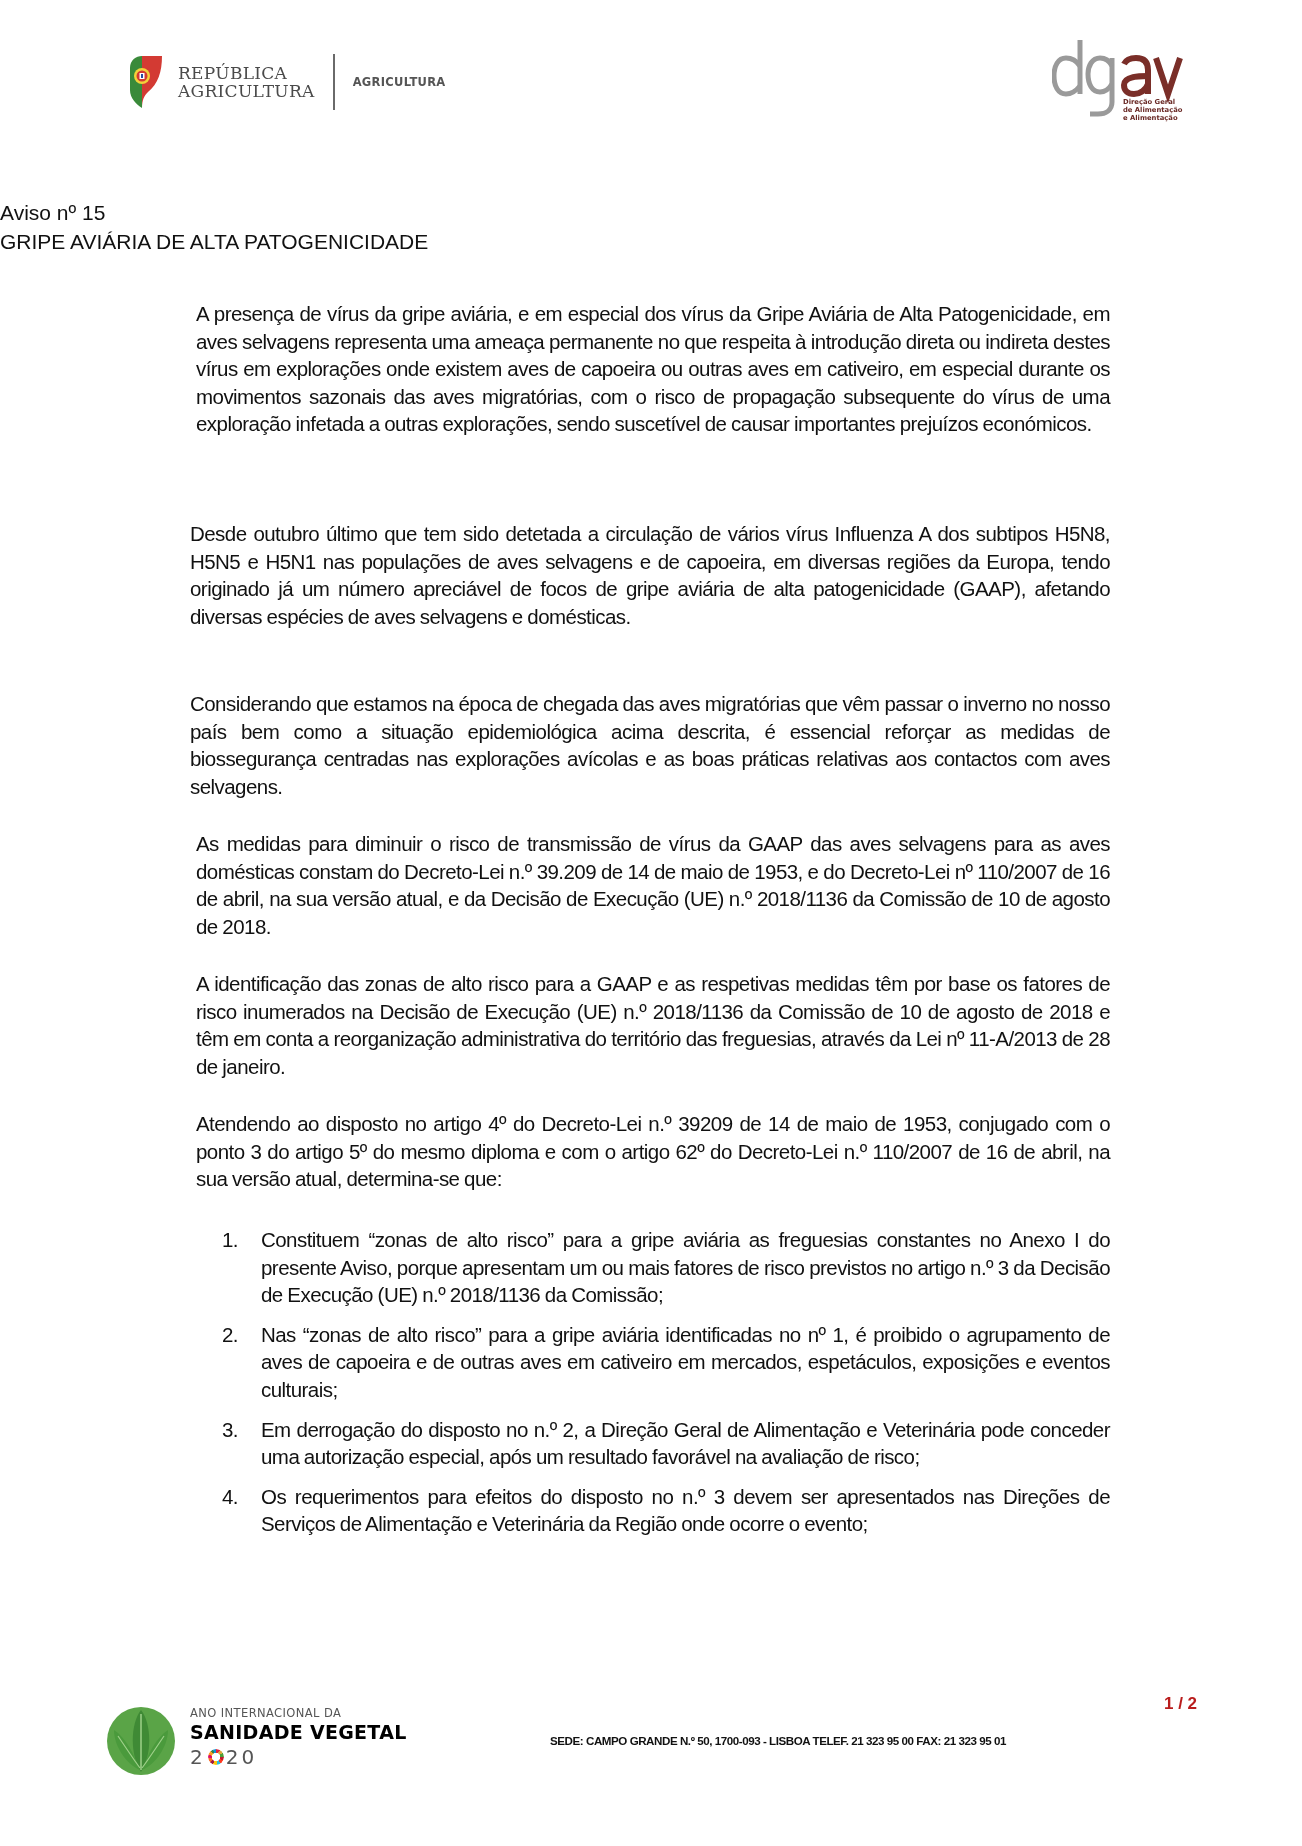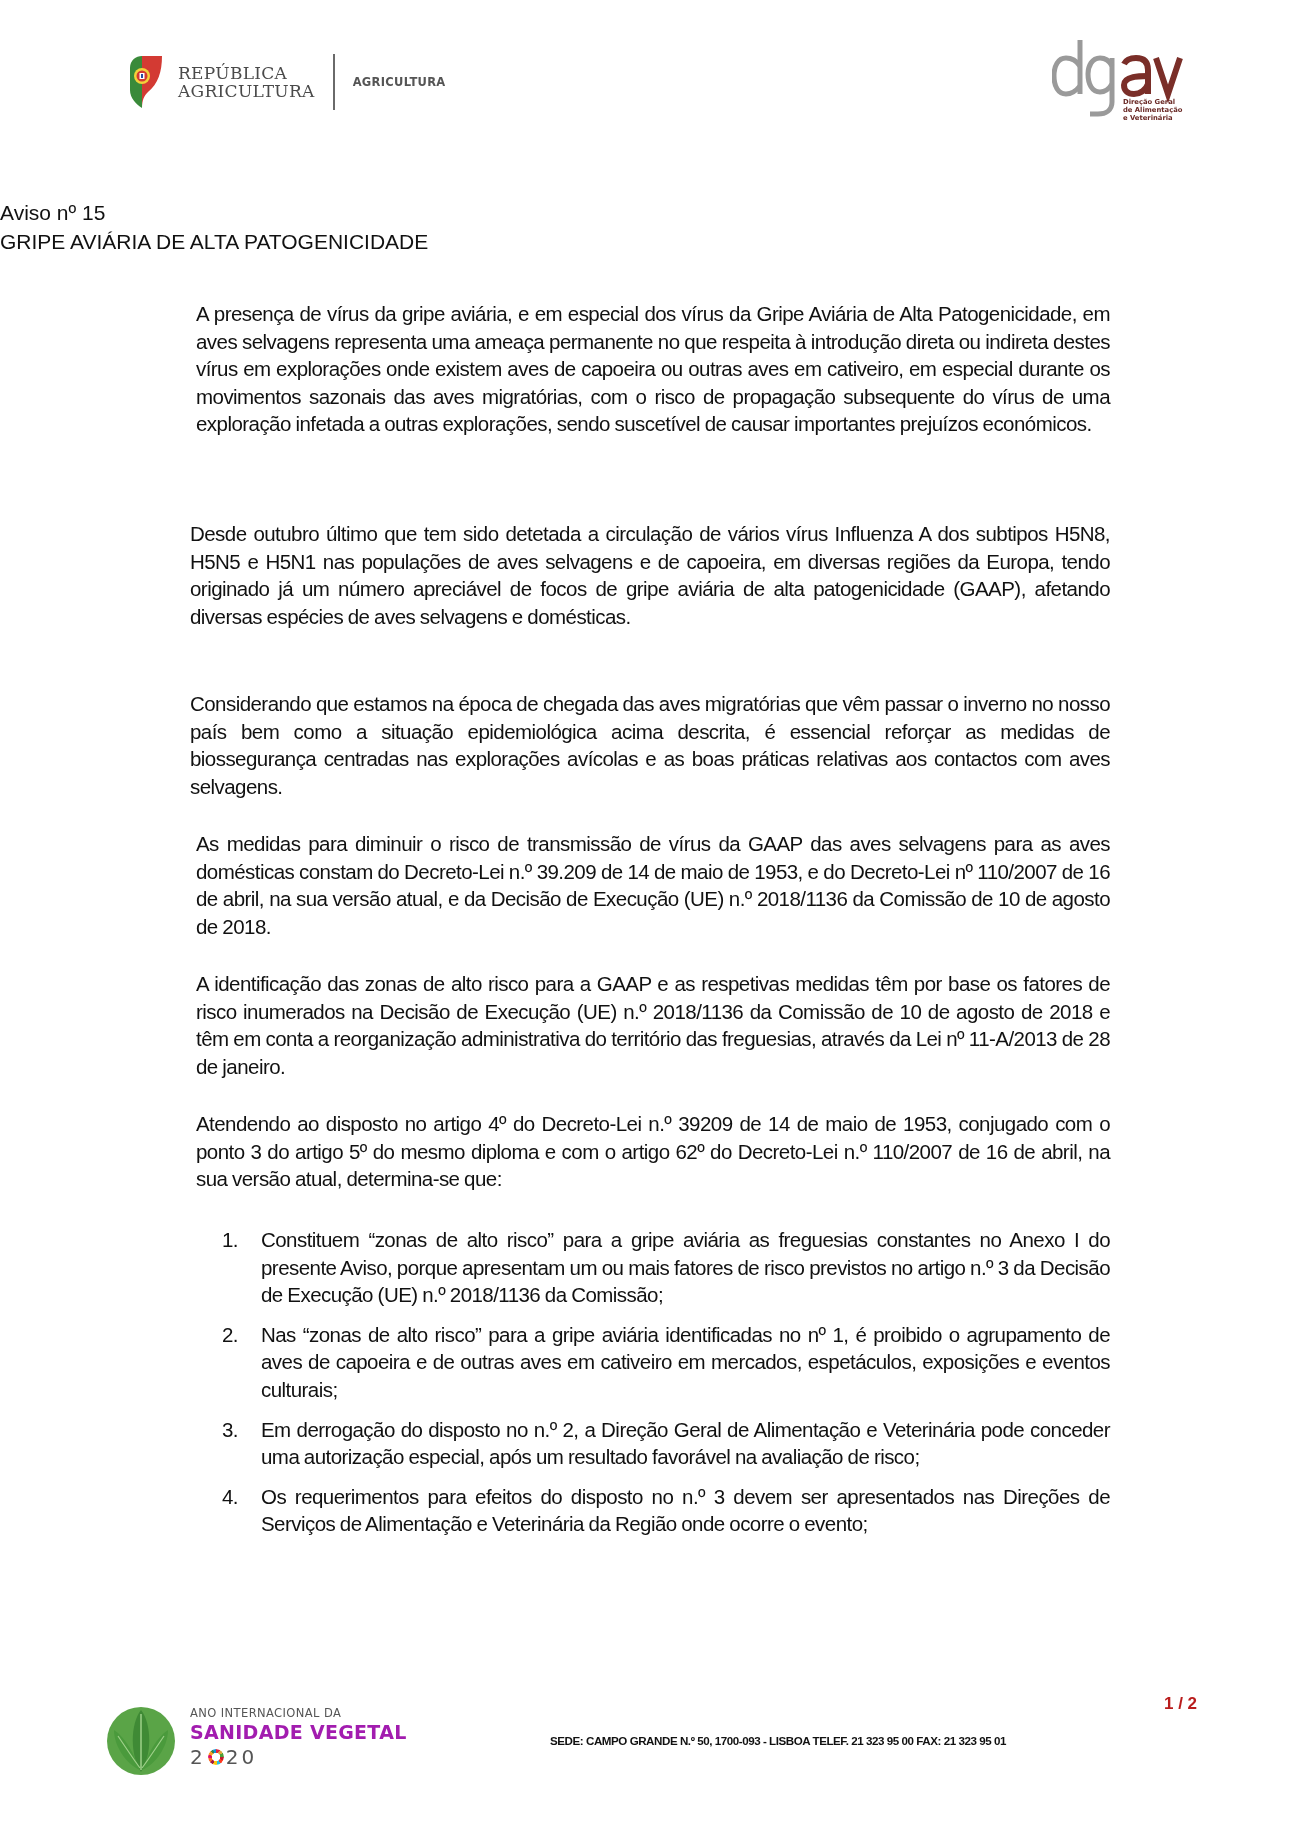--- a/index.html
+++ b/index.html
@@ -133,21 +133,21 @@
     }
     .iyph-line1 {
       font-size: 11.5px;
       letter-spacing: 0.4px;
       line-height: 14px;
     }
     .iyph-line2 {
       font-size: 19px;
       font-weight: bold;
       line-height: 24px;
-      color: #a21caf;
+      color: #000000;
       letter-spacing: 0.3px;
     }
     .iyph-line3 {
       font-size: 20px;
       line-height: 26px;
       letter-spacing: 3px;
       color: #555;
       display: flex;
       align-items: center;
     }
@@ -216,21 +216,21 @@
 
     <path d="M96 58 L96 34 C96 26, 92 22, 84 22 C78 22, 74 24, 72 28" stroke="#7a2e28" stroke-width="6" fill="none"></path>
     <path d="M96 40 C88 40, 72 40, 72 49 C72 55, 76 58, 82 58 C88 58, 94 54, 96 48" stroke="#7a2e28" stroke-width="6" fill="none"></path>
 
     <path d="M104 22 L116 58 L128 22" stroke="#7a2e28" stroke-width="6" fill="none" stroke-linejoin="miter"></path>
   </svg>
 </div>
 <div class="dgav-sub">
   <div>Direção Geral</div>
   <div>de Alimentação</div>
-  <div>e Veterinária</div>
+  <div>e Alimentação</div>
 </div>
 
 <div class="title-block">
   <div>Aviso nº 15</div>
   <div>GRIPE AVIÁRIA DE ALTA PATOGENICIDADE</div>
 </div>
 
 <p class="para" style="left:196px; top:300px; width:914px;">A presença de vírus da gripe aviária, e em especial dos vírus da Gripe Aviária de Alta Patogenicidade, em aves selvagens representa uma ameaça permanente no que respeita à introdução direta ou indireta destes vírus em explorações onde existem aves de capoeira ou outras aves em cativeiro, em especial durante os movimentos sazonais das aves migratórias, com o risco de propagação subsequente do vírus de uma exploração infetada a outras explorações, sendo suscetível de causar importantes prejuízos económicos.</p>
 <p class="para" style="left:190px; top:520px; width:920px;">Desde outubro último que tem sido detetada a circulação de vários vírus Influenza A dos subtipos H5N8, H5N5 e H5N1 nas populações de aves selvagens e de capoeira, em diversas regiões da Europa, tendo originado já um número apreciável de focos de gripe aviária de alta patogenicidade (GAAP), afetando diversas espécies de aves selvagens e domésticas.</p>
 <p class="para" style="left:190px; top:690px; width:920px;">Considerando que estamos na época de chegada das aves migratórias que vêm passar o inverno no nosso país bem como a situação epidemiológica acima descrita, é essencial reforçar as medidas de biossegurança centradas nas explorações avícolas e as boas práticas relativas aos contactos com aves selvagens.</p>

